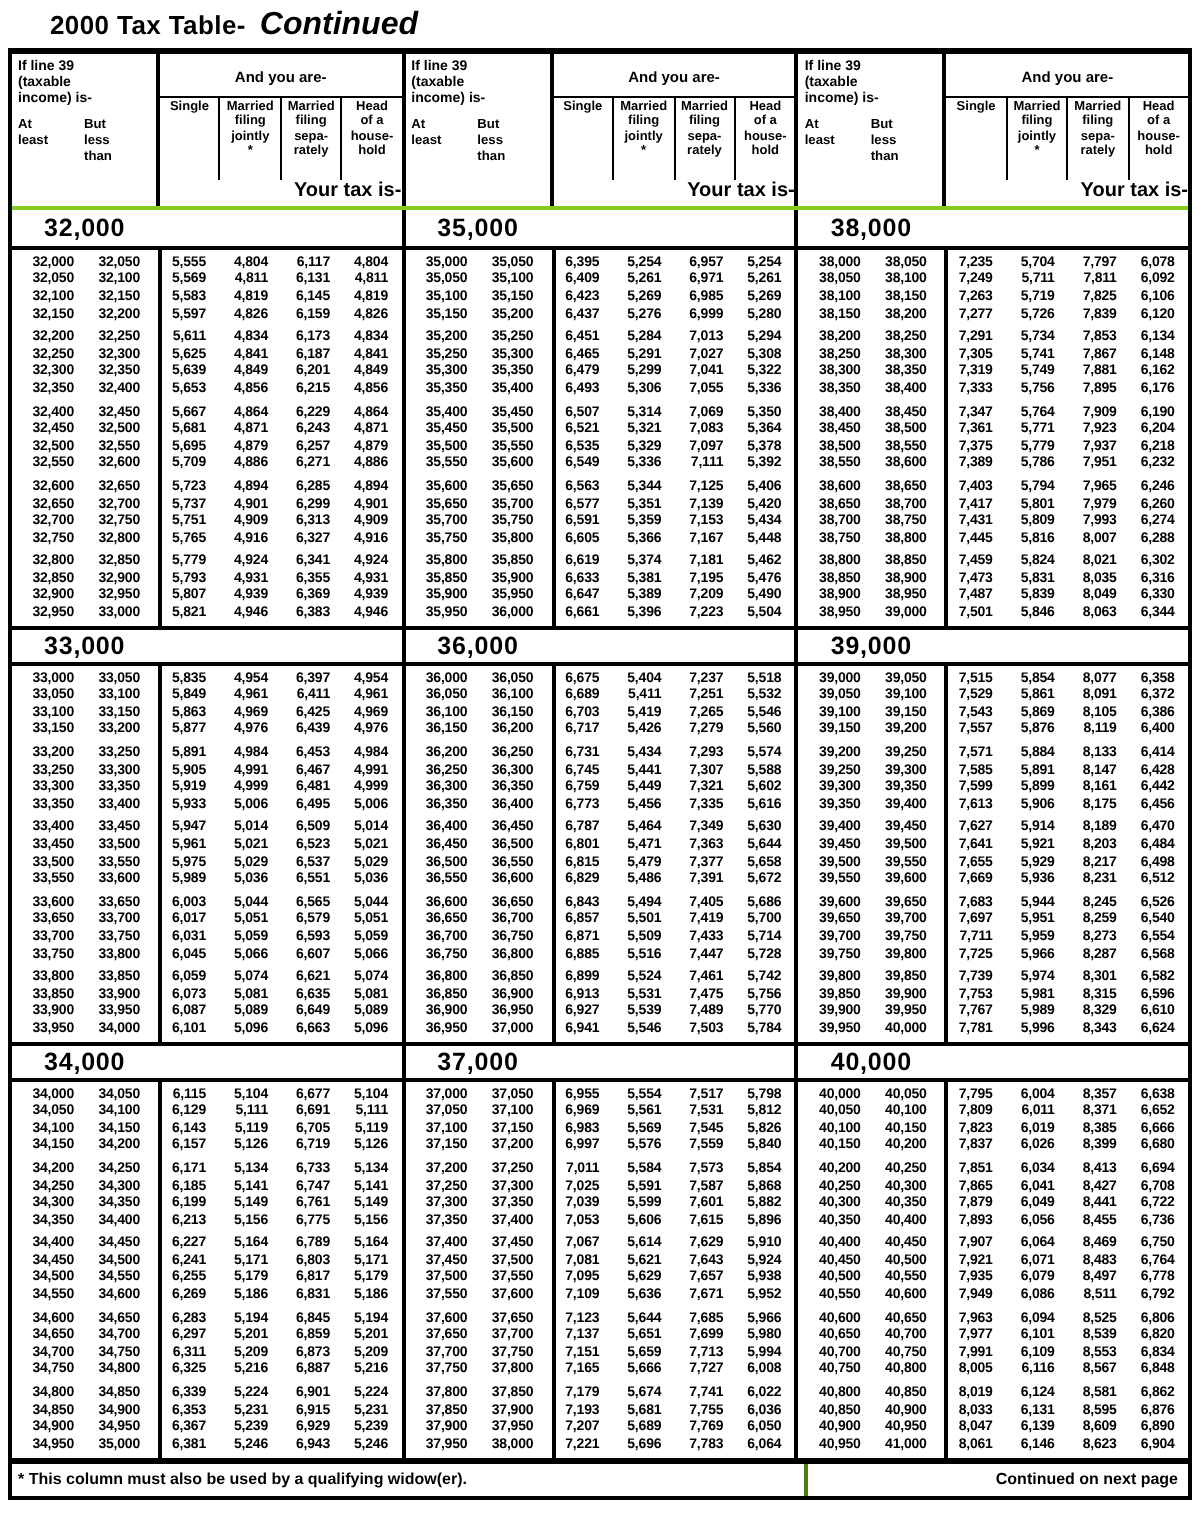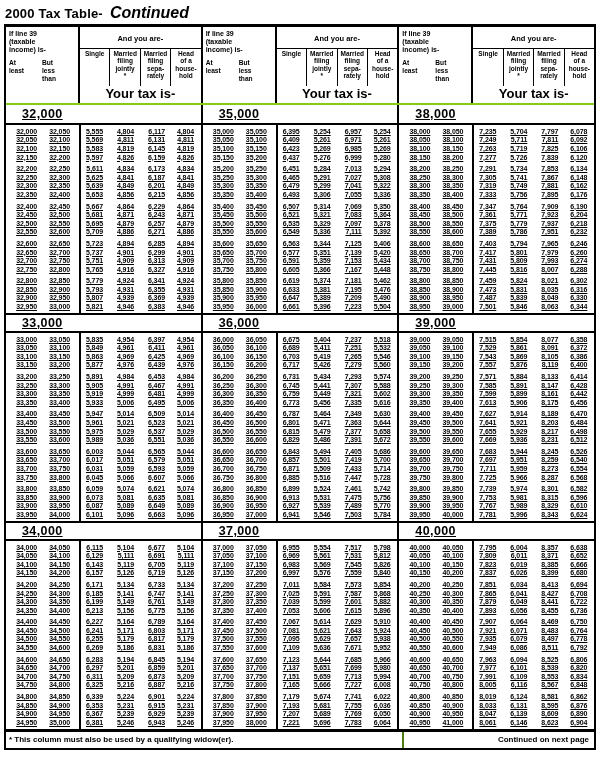--- a/index.html
+++ b/index.html
@@ -5,21 +5,21 @@
   * { box-sizing: border-box; margin: 0; padding: 0; }
   html, body { background: #fff; }
   body {
     width: 600px; height: 766px;
     font-family: "Liberation Sans", sans-serif;
     color: #000;
     padding: 3px 4px 0 4px;
     overflow: hidden;
   }
   .title-row { display: flex; align-items: baseline; gap: 7px; padding: 1px 0 2px 1px; }
-  .title-main { font-size: 13px; font-weight: bold; letter-spacing: 0.2px; }
+  .title-main { font-size: 13px; font-weight: bold; letter-spacing: 0.2px; margin-left: 20px; }
   .title-cont { font-size: 16px; font-weight: bold; font-style: italic; }
 
   .table { border: 2px solid #000; border-top: 3px solid #000; }
 
   
   .header-row { display: flex; border-bottom: 2px solid #84cc16; height: 78px; }
   .hpanel { flex: 1; display: flex; min-width: 0; }
   .hpanel + .hpanel { border-left: 2px solid #000; }
   .h-income {
     width: 74px; border-right: 2px solid #000;
@@ -28,25 +28,25 @@
   }
   .inc-label { font-size: 7px; line-height: 1.15; white-space: pre-line; }
   .inc-cols { display: flex; margin-top: 5px; font-size: 6.6px; line-height: 1.2; }
   .inc-at { width: 33px; white-space: pre-line; }
   .inc-but { white-space: pre-line; }
   .h-right { flex: 1; display: flex; flex-direction: column; font-weight: bold; min-width: 0; }
   .h-andyou { font-size: 7.5px; text-align: center; padding: 7px 0 5px; border-bottom: 1px solid #000; }
   .h-cols { display: flex; flex: 1; }
   .h-col { flex: 1; font-size: 6.5px; line-height: 1.12; text-align: center; padding-top: 1px; white-space: pre-line; min-width: 0; }
   .h-col + .h-col { border-left: 1px solid #000; }
-  .h-tax { font-size: 13px; text-align: center; padding: 0 0 2px 0; }
+  .h-tax { font-size: 10px; text-align: right; padding: 0 0 2px 0; }
 
   
   .body-row { display: flex; }
-  .bpanel { flex: 1; min-width: 0; text-decoration: underline; }
+  .bpanel { flex: 1; min-width: 0; }
   .bpanel + .bpanel { border-left: 2px solid #000; }
   .sec-label {
     height: 20px; display: flex; align-items: center;
     padding-left: 16px; font-size: 12.5px; font-weight: bold;
     border-bottom: 2px solid #000; letter-spacing: 0.4px;
   }
   .section + .section .sec-label { border-top: 2px solid #000; }
   .sec-body { position: relative; padding: 2px 0; }
   .sec-body::before {
     content: ""; position: absolute; left: 73px; top: 0; bottom: 0;

